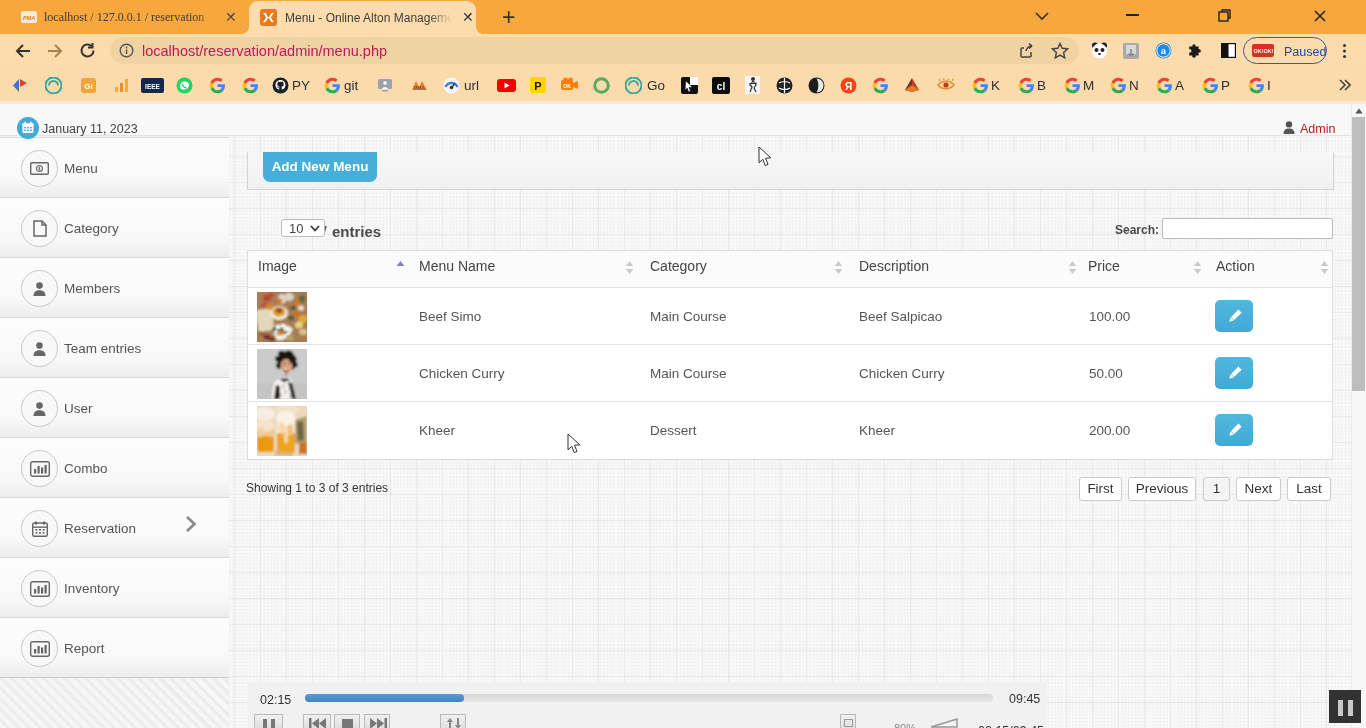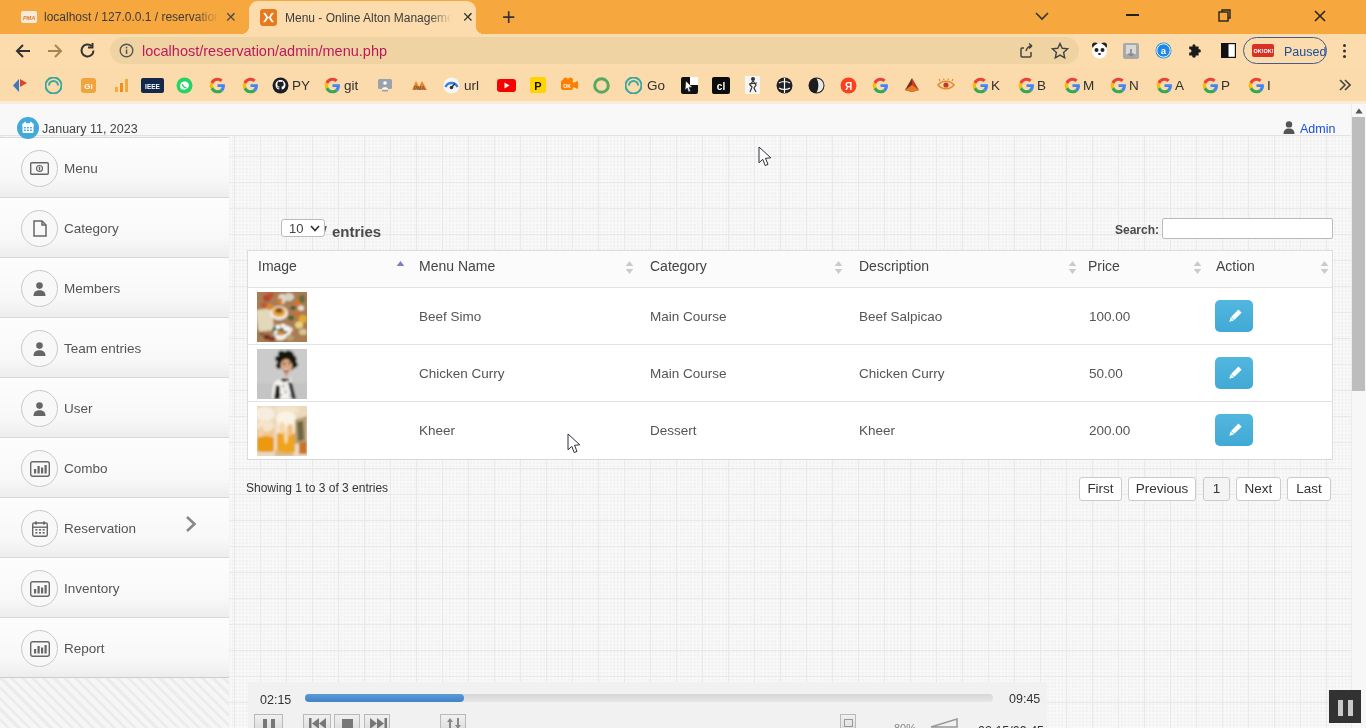--- a/index.html
+++ b/index.html
@@ -87,21 +87,21 @@
 <div class="abs" id="tabbar"></div>
 <div class="abs" id="toolbar"></div>
 <div class="abs" id="bookbar"></div>
 <div class="abs" id="pagestrip"></div>
 
 <div class="abs tab-inactive">
   <svg class="abs" style="left:13px;top:9px" width="17" height="16" viewBox="0 0 17 16">
     <rect x="0" y="2" width="16" height="12" rx="2" fill="#f6f6f6" opacity="0.85"></rect>
     <text x="8" y="11" font-size="5.5" font-weight="bold" fill="#e97826" text-anchor="middle" font-style="italic" font-family="Liberation Sans">PMA</text>
   </svg>
-  <div class="abs tabtitle fade-r" style="left:36px;top:10px;width:178px;">localhost / 127.0.0.1 / reservation</div>
+  <div class="abs tabtitle fade-r" style="left:36px;top:10px;width:178px;font-family:Liberation Serif, serif;">localhost / 127.0.0.1 / reservation</div>
   <div class="abs tabx" style="left:217px;top:10px;">✕</div>
 </div>
 
 <div class="abs" style="left:241px;top:26px;width:8px;height:8px;background:radial-gradient(circle at 0 0, transparent 8px, #fcdcad 8px);"></div>
 <div class="abs" style="left:476px;top:26px;width:8px;height:8px;background:radial-gradient(circle at 8px 0, transparent 8px, #fcdcad 8px);"></div>
 <div class="abs tab-active">
   <svg class="abs" style="left:11px;top:8px" width="17" height="17" viewBox="0 0 17 17">
     <rect x="0" y="0" width="17" height="17" rx="3" fill="#e87a1c"></rect>
     <path d="M3.2 4 Q5.5 3 6.5 5.5 Q7.5 8 8.5 8 Q9.5 8 10.5 5.5 Q11.5 3 13.8 4 Q12 6.5 10.8 8.5 Q12 10.5 13.8 13 Q11.5 14 10.5 11.5 Q9.5 9 8.5 9 Q7.5 9 6.5 11.5 Q5.5 14 3.2 13 Q5 10.5 6.2 8.5 Q5 6.5 3.2 4 Z" fill="#fff"></path>
   </svg>
@@ -362,20 +362,23 @@
       <path fill="#ea4335" d="M24 10.7 c3.2 0 6.1 1.1 8.4 3.3 l6.2-6.2 C34.9 4.3 29.9 2 24 2 15.4 2 8 6.7 4.4 14.1 l7.3 5.6 C13.4 14.5 18.3 10.7 24 10.7 Z"></path>
     </svg>
     <div class="abs" style="left:1267px;top:78px;font-size:13.5px;color:#2f2f2f">I</div>
     <svg class="abs" style="left:1338px;top:79px" width="13" height="12" viewBox="0 0 13 12">
       <path d="M2 1 L7 6 L2 11 M7 1 L12 6 L7 11" stroke="#444" stroke-width="1.6" fill="none"></path>
     </svg>
   </div>
 
 <div class="abs" id="page">
 
+  <div class="abs" id="topcard">
+      <div class="abs" id="addbtn">Add New Menu</div>
+    </div>
 
   <div class="abs" id="pgheader">
     <svg class="abs" style="left:17px;top:13px" width="22" height="22" viewBox="0 0 22 22">
       <circle cx="11" cy="11" r="11" fill="#41aad8"></circle>
       <rect x="5.5" y="6.5" width="11" height="9.5" rx="1" fill="#fff"></rect>
       <rect x="5.5" y="6.5" width="11" height="2.6" fill="#fff"></rect>
       <rect x="7.3" y="4.8" width="1.6" height="2.4" fill="#fff"></rect>
         <rect x="13.1" y="4.8" width="1.6" height="2.4" fill="#fff"></rect>
       <g fill="#41aad8">
           <rect x="7" y="10" width="1.8" height="1.4"></rect>
@@ -384,21 +387,21 @@
           <rect x="7" y="12.6" width="1.8" height="1.4"></rect>
           <rect x="10" y="12.6" width="1.8" height="1.4"></rect>
           <rect x="13" y="12.6" width="1.8" height="1.4"></rect>
         </g>
     </svg>
     <div class="abs" style="left:42px;top:18px;font-size:12.5px;color:#444;">January 11, 2023</div>
     <svg class="abs" style="left:1283px;top:17px" width="12" height="13" viewBox="0 0 12 13">
         <circle cx="6" cy="3.4" r="3.2" fill="#555"></circle>
         <path d="M0.5 13 C0.5 8.6 3 7.4 6 7.4 C9 7.4 11.5 8.6 11.5 13 Z" fill="#555"></path>
       </svg>
-    <div class="abs" style="left:1300px;top:18px;font-size:12.5px;color:#1d4ed8;">Admin</div>
+    <div class="abs" style="left:1300px;top:18px;font-size:12.5px;color:#b91c1c;">Admin</div>
   </div>
 
   <div id="sidebar">
       <div class="abs sbitem" style="top:33px">
     <div class="abs sbcircle">
           <svg width="19" height="13" viewBox="0 0 19 13">
             <rect x="0.7" y="0.7" width="17.6" height="11.6" rx="1" fill="none" stroke="#666" stroke-width="1.4"></rect>
             <circle cx="9.5" cy="6.5" r="3" fill="none" stroke="#666" stroke-width="1.2"></circle>
             <rect x="8.8" y="4.6" width="1.4" height="3.8" fill="#666"></rect>
           </svg>

